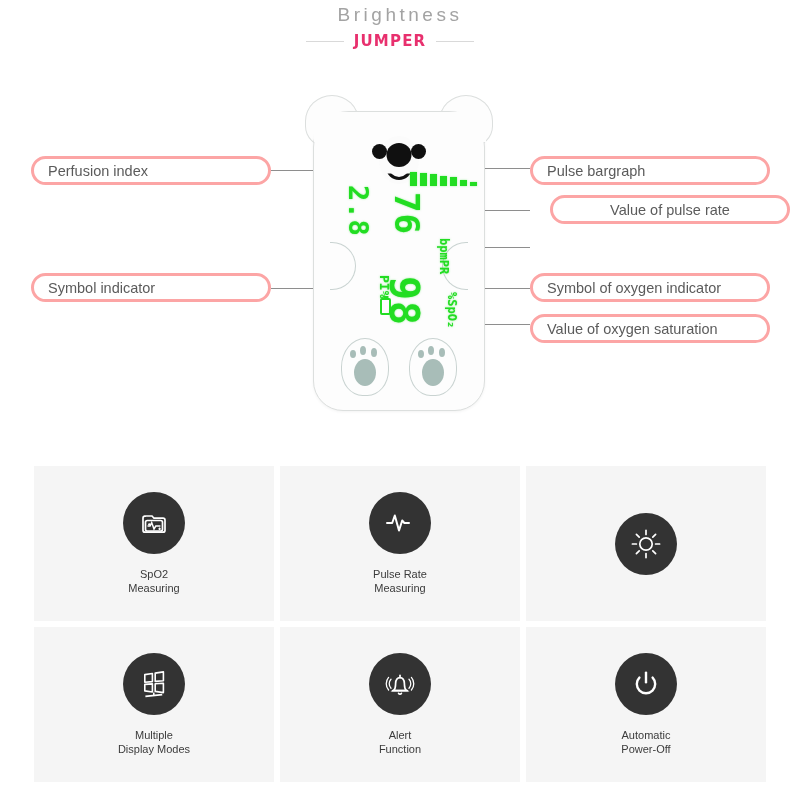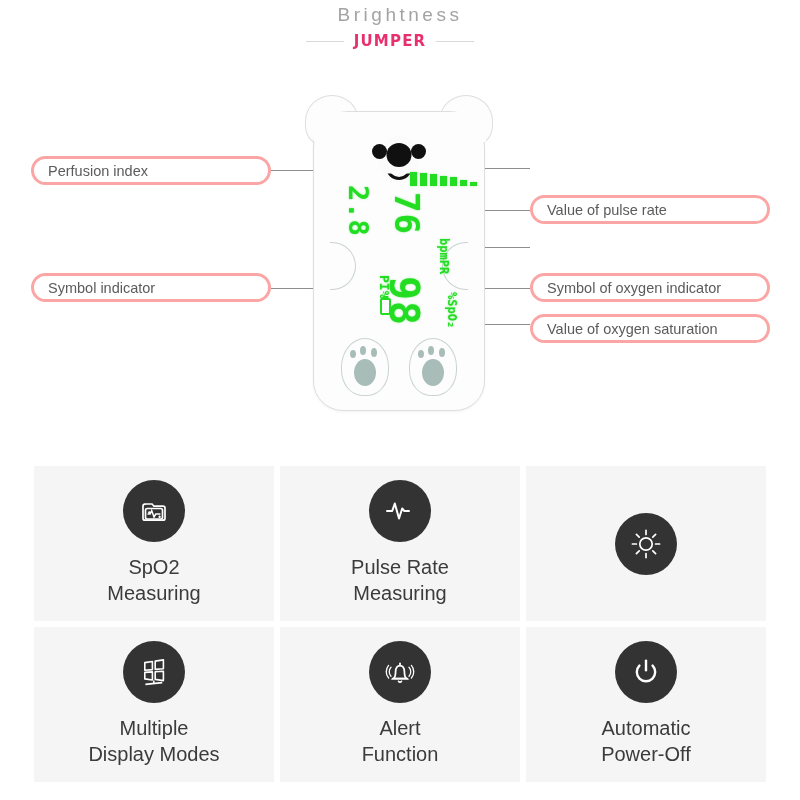--- a/index.html
+++ b/index.html
@@ -180,21 +180,21 @@
     align-items: center; justify-content: center;
     gap: 13px;
   }
   .icon-circle {
     width: 62px; height: 62px; border-radius: 50%;
     background: #333333;
     display: flex; align-items: center; justify-content: center;
   }
   .card-label {
     text-align: center;
-    font-size: 20px;
+    font-size: 11px;
     line-height: 1.28;
     color: #3b3b3b;
     white-space: pre-line;
   }
 </style>
 </head>
 <body>
 
 <div class="page">
 
@@ -233,21 +233,24 @@
     <div class="lead lead-v" style="left:398px; top:250px; height:12px;"></div>
     <div class="arrow-head" style="left:394px; top:243px; border-left:5px solid transparent; border-right:5px solid transparent; border-bottom:8px solid #8e8e8e;"></div>
 
     <div class="callout" style="left:31px; top:94px; width:240px;">
       <span>Perfusion index</span>
     </div>
     <div class="callout" style="left:31px; top:211px; width:240px;">
       <span>Symbol indicator</span>
     </div>
 
-    <div class="callout right" style="left:530px; top:133px; width:240px;">
+    <div class="callout right" style="left:530px; top:94px; width:240px;">
+      <span>Pulse bargraph</span>
+    </div>
+    <div class="callout right" style="left:550px; top:133px; width:240px;justify-content:center;">
       <span>Value of pulse rate</span>
     </div>
     <div class="callout right" style="left:530px; top:211px; width:240px;">
       <span>Symbol of oxygen indicator</span>
     </div>
     <div class="callout right" style="left:530px; top:252px; width:240px;">
       <span>Value of oxygen saturation</span>
     </div>
 
     <div class="device">

